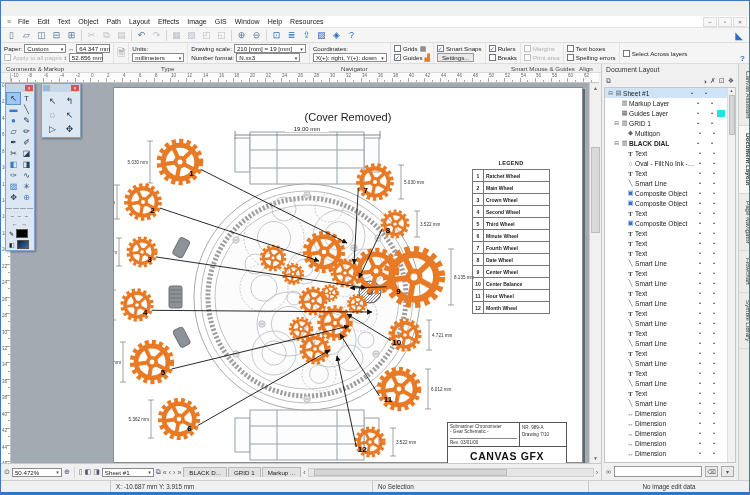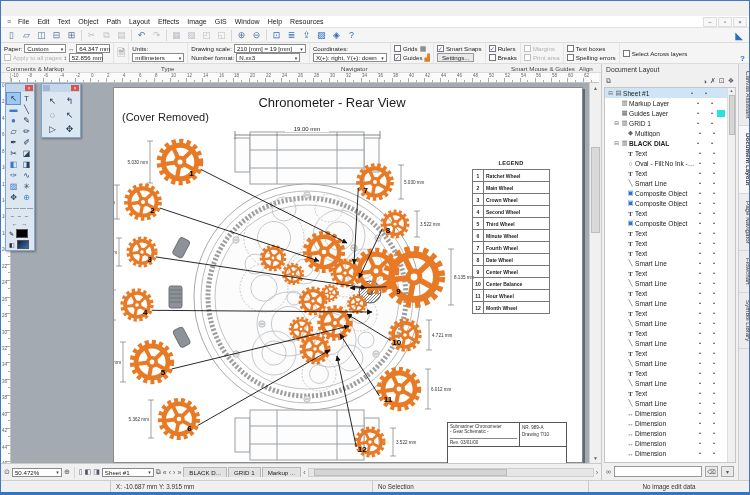--- a/index.html
+++ b/index.html
@@ -46,21 +46,21 @@
   .workspace{position:absolute;top:82px;left:0;width:600px;height:380px;background:#a4aab1;overflow:hidden;}
   .vruler{position:absolute;left:0;top:0;width:10px;height:100%;background:#fbfbfb;border-right:1px solid #c4c4c4;overflow:hidden;z-index:5;}
   .vruler .num{position:absolute;left:1px;font-size:4.5px;color:#666;}
   .vruler .tick{position:absolute;right:0;height:1px;background:#aaa;}
   .vscroll{position:absolute;right:0;top:0;width:12px;height:100%;background:#f0f0f0;border-left:1px solid #cfcfcf;z-index:5;}
   .vs-btn{height:10px;display:flex;align-items:center;justify-content:center;font-size:5px;color:#666;}
   .vs-thumb{position:absolute;left:1px;right:1px;top:64px;height:86px;background:#d9d9d9;border:1px solid #bdbdbd;}
   
   .page{position:absolute;left:112px;top:4px;width:470px;height:376px;background:#fff;border:1px solid #8a8a8a;box-shadow:2px 2px 0 rgba(55,60,66,.6);}
   .dr-title{position:absolute;left:0;top:7px;width:436px;text-align:center;font-size:13px;color:#1d1d1d;}
-  .dr-sub{position:absolute;left:8px;top:23px;width:436px;font-size:11px;color:#1d1d1d;}
+  .dr-sub{position:absolute;left:16px;top:23px;width:436px;text-align:center;font-size:11px;color:#1d1d1d;}
   .legend-wrap{position:absolute;left:358px;top:72px;width:78px;}
   .legend-title{font-size:5.6px;font-weight:bold;text-align:center;margin-bottom:3px;letter-spacing:.3px;}
   table.legend{border-collapse:collapse;width:100%;}
   .legend td{border:1px solid #777;font-size:5px;font-weight:bold;color:#222;padding:0 2px;height:12px;}
   .legend td.num{width:11px;text-align:center;}
   .tblock{position:absolute;left:333px;top:334px;width:120px;height:42px;border:1px solid #555;background:#fff;font-size:4.6px;color:#333;}
   .tb-top{display:flex;height:24px;border-bottom:1px solid #555;}
   .tb-l{width:72px;border-right:1px solid #555;padding:1px 2px;display:flex;flex-direction:column;}
   .tb-rev{margin-top:auto;border-top:1px solid #888;padding-top:1px;}
   .tb-r{flex:1;padding:2px;display:flex;flex-direction:column;gap:2px;}
@@ -961,21 +961,20 @@
               <g stroke="#666" stroke-width="0.6">
                 <line x1="279" y1="340" x2="279" y2="368"></line>
                 <line x1="276" y1="340" x2="282" y2="340"></line>
                 <line x1="276" y1="368" x2="282" y2="368"></line>
               </g>
               <text x="282" y="355.6" text-anchor="start" font-size="4.6" fill="#333">3.522 mm</text>
               <line x1="242.3" y1="358.9" x2="223" y2="268" stroke="#111" stroke-width="0.9" marker-end="url(#ah)"></line>
               <text x="248.3" y="363.7" text-anchor="middle" font-size="8" font-weight="bold" fill="#000">12</text>
             </g>
           </svg></div>
-      <div class="dr-title">Chronometer - Rear View</div>
       <div class="dr-sub">(Cover Removed)</div>
       <div class="legend-wrap">
         <div class="legend-title">LEGEND</div>
         <table class="legend">
             <tbody id="legend-body">
               <tr>
                 <td class="num">1</td>
                 <td class="nm">Ratchet Wheel</td>
               </tr>
               <tr>
@@ -1030,20 +1029,21 @@
           <div class="tb-l">
             <span>Submariner Chronometer</span>
             <span>- Gear Schematic -</span>
             <span class="tb-rev">Rev. 03/01/00</span>
           </div>
           <div class="tb-r">
             <span>NR. 989-A</span>
             <span>Drawing 7/10</span>
           </div>
         </div>
+        <div class="tb-brand">CANVAS GFX</div>
       </div>
     </div>
 
     <div class="palette" style="left:4px;top:0;width:30px;">
       <div class="pal-title">
           <span class="pal-close">×</span>
         </div>
       <div class="tool-grid" id="tool-grid">
           <span class="tool sel">↖</span>
           <span class="tool">T</span>

